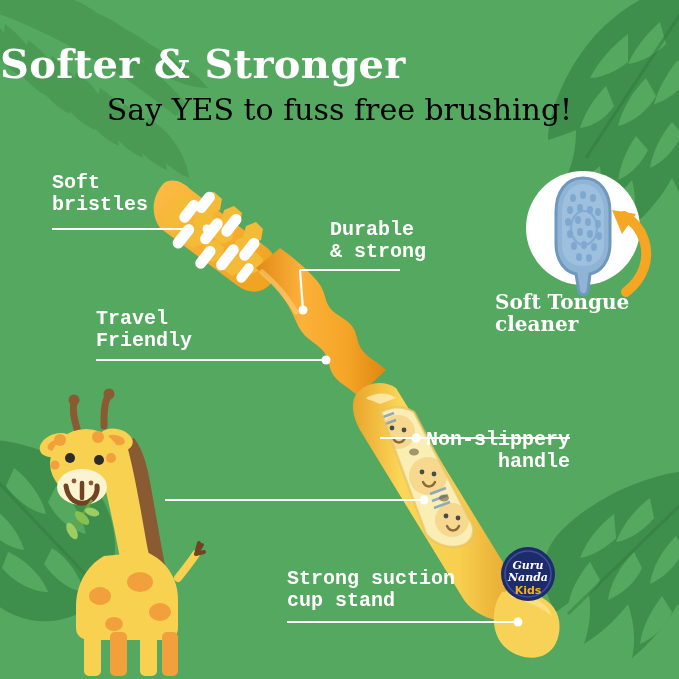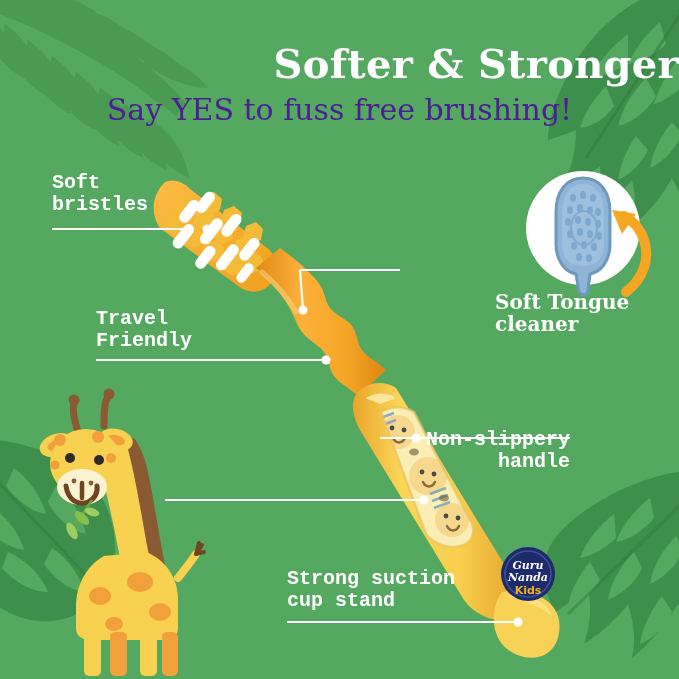--- a/index.html
+++ b/index.html
@@ -32,34 +32,34 @@
     z-index: 6;
     color: #ffffff;
     line-height: 1.12;
     white-space: pre-line;
   }
 
   #headline {
     left: 0;
     right: 0;
     top: 42px;
-    text-align: right;
+    text-align: left;
     font-size: 40px;
     font-weight: 700;
     letter-spacing: 0.3px;
   }
   #subhead {
     left: 0;
     right: 0;
     top: 93px;
     text-align: center;
     font-size: 30px;
     font-weight: 400;
     font-family: "DejaVu Serif", "Liberation Serif", serif;
-    color: #4c1d95;
+    color: #000000;
   }
 
   .callout {
     font-size: 20px;
     font-weight: 700;
     font-family: Liberation Mono, monospace;
   }
   .callout.right-align { text-align: right; }
 
   #lbl-soft-bristles   { left: 52px;  top: 172px; }
@@ -432,20 +432,22 @@
                C 640 228 632 220 624 216" stroke="#f5a623" stroke-width="10" fill="none" stroke-linecap="round"></path>
       <polygon points="612,210 636,214 622,234" fill="#f5a623"></polygon>
     </g>
   </svg>
 
   <div class="txt" id="headline">Softer &amp; Stronger</div>
   <div class="txt" id="subhead">Say YES to fuss free brushing!</div>
 
   <div class="txt callout" id="lbl-soft-bristles">Soft
 bristles</div>
+  <div class="txt callout" id="lbl-durable">Durable
+&amp; strong</div>
   <div class="txt callout" id="lbl-travel">Travel
 Friendly</div>
   <div class="txt callout right-align" id="lbl-nonslip">Non-slippery
 handle</div>
   <div class="txt callout" id="lbl-suction">Strong suction
 cup stand</div>
 
   <div class="txt" id="lbl-tongue">Soft Tongue
 cleaner</div>
 

